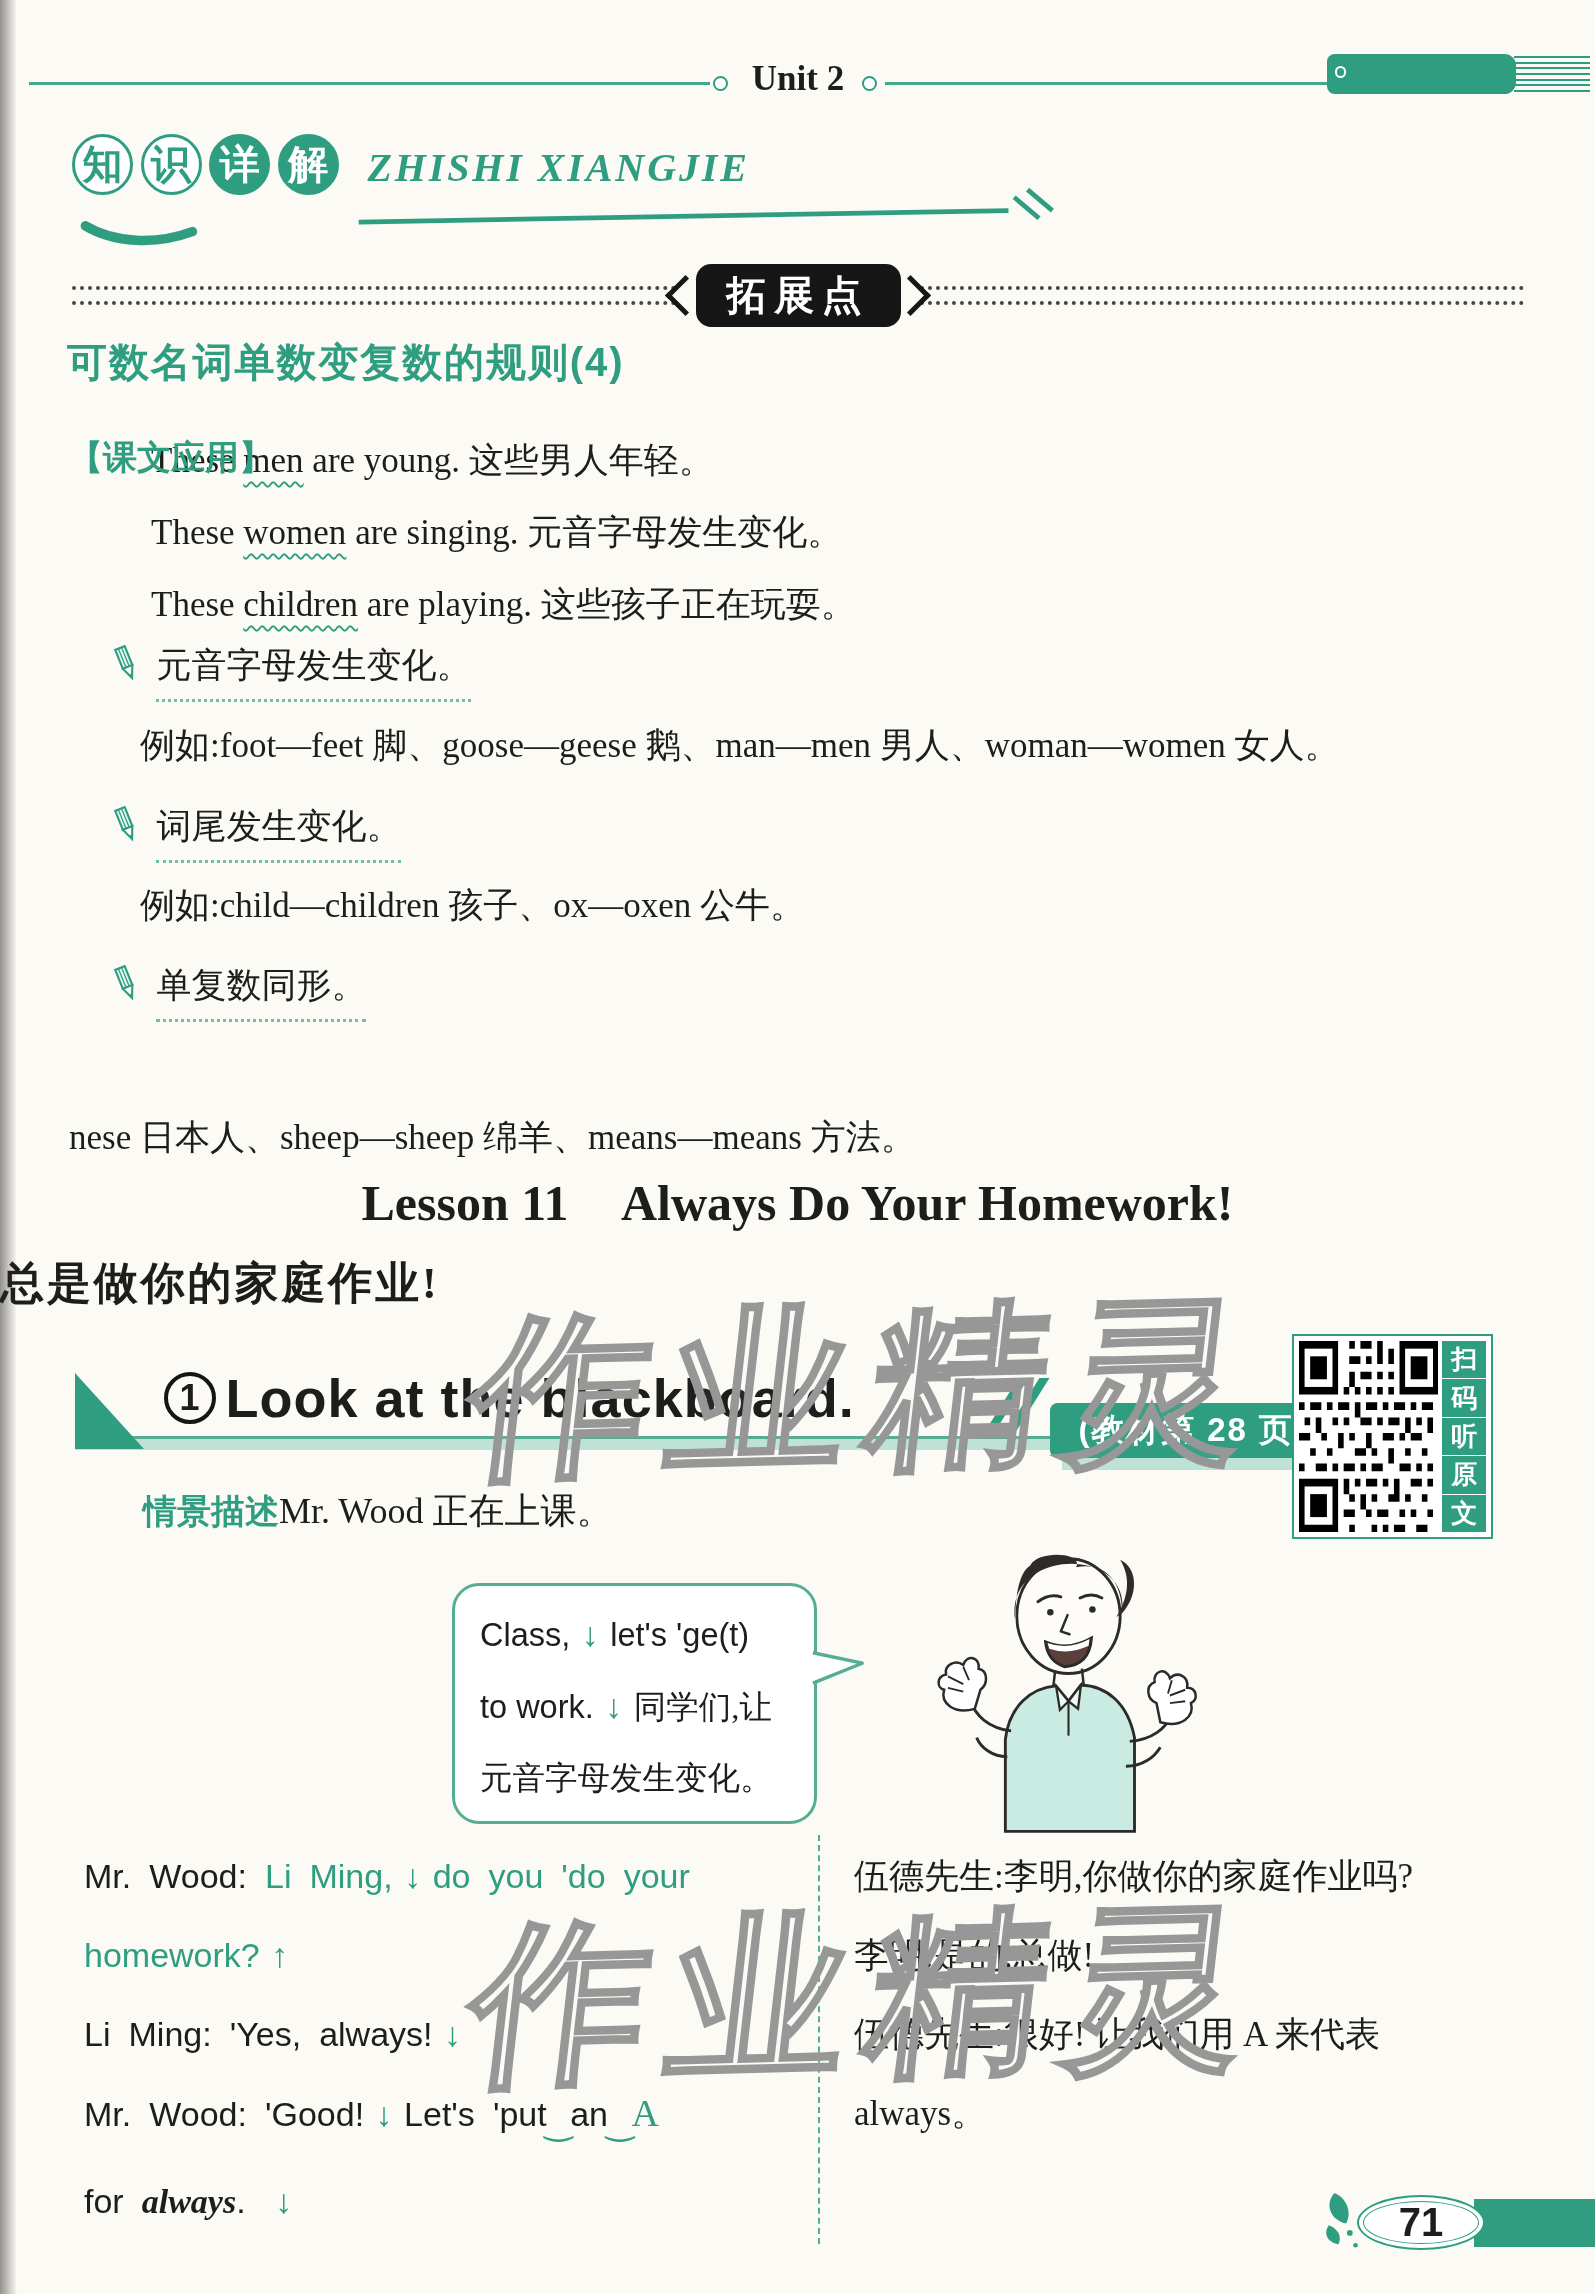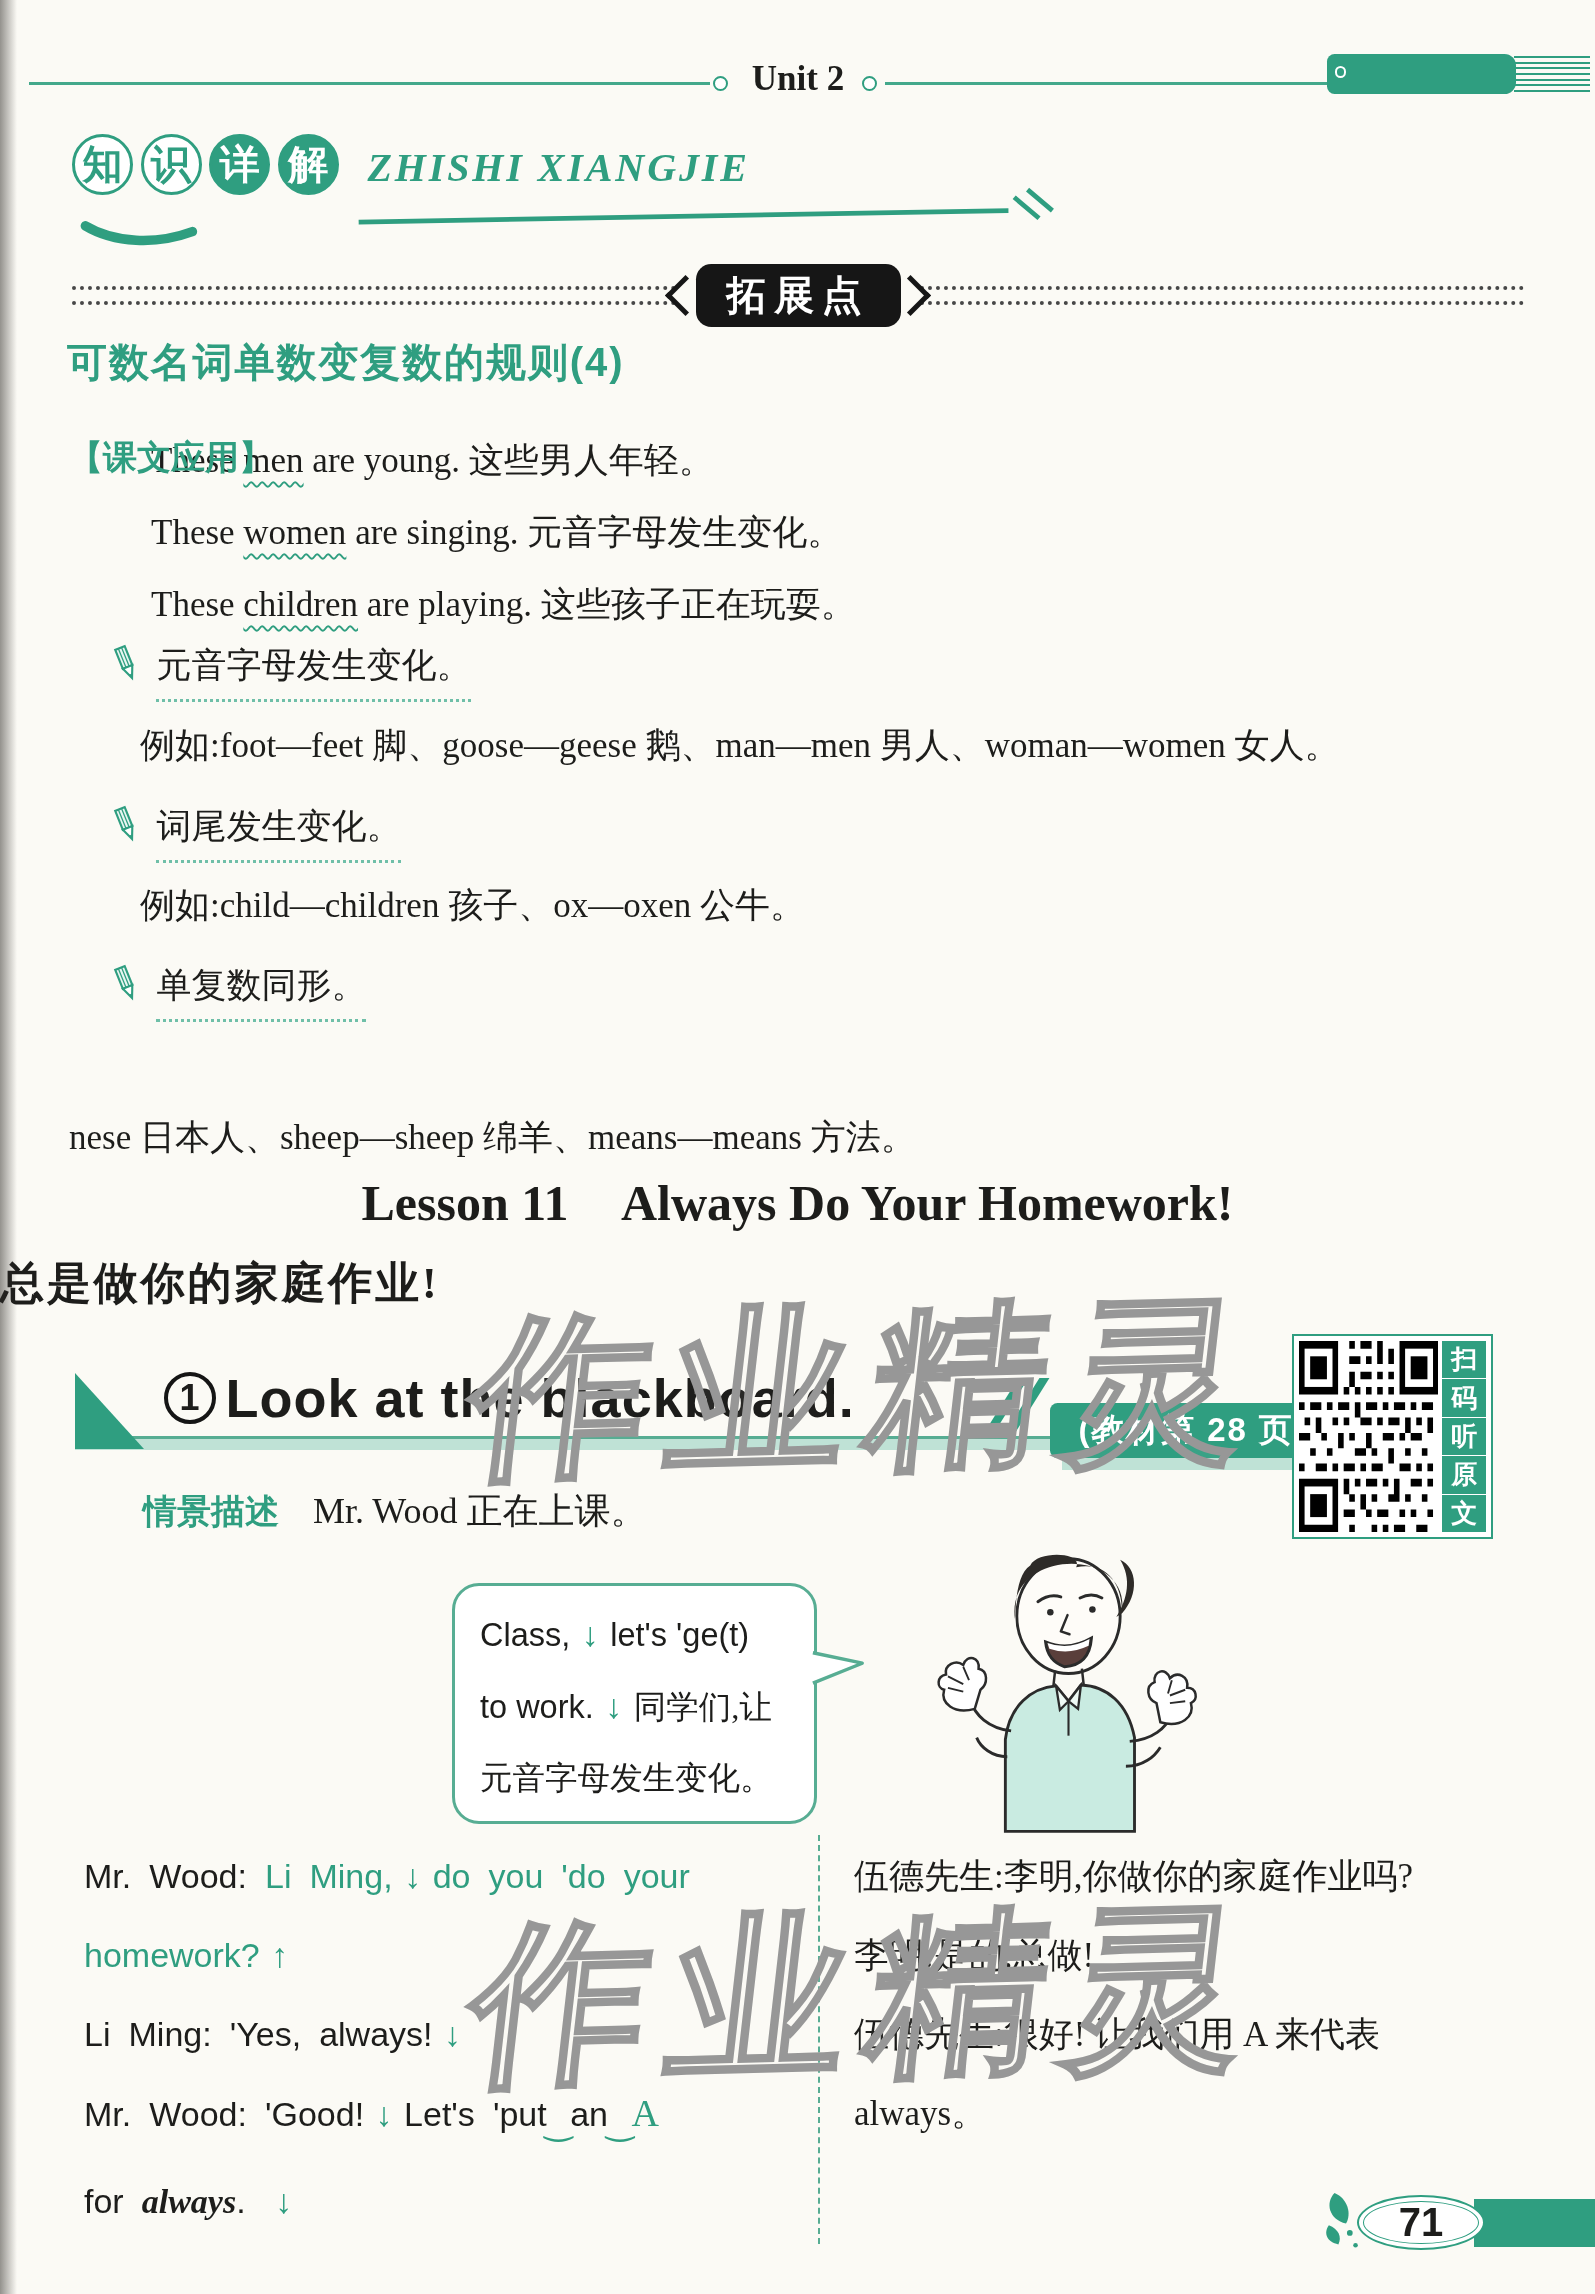--- a/index.html
+++ b/index.html
@@ -63,21 +63,21 @@
               display:flex;align-items:center;justify-content:center;border-radius:7.6px;}
   .ref-banner::after{content:"";position:absolute;left:11.5px;right:-7.6px;bottom:-12.4px;height:12.4px;background:var(--teal-l);}
 
   
   .qr-box{width:201px;height:205px;border:2.9px solid var(--teal);background:#fff;display:flex;padding:4.8px;gap:3.8px;}
   .qr-strip{width:44px;background:var(--teal);display:flex;flex-direction:column;}
   .qr-cell{flex:1;display:flex;align-items:center;justify-content:center;color:#fff;font-size:26px;font-weight:700;}
   .qr-cell + .qr-cell{border-top:1.9px solid #fff;}
 
   
-  .scene{display:flex;gap:34px;align-items:baseline;}
+  .scene{display:flex;align-items:baseline;}
   .scene-label{color:var(--teal);font-weight:700;font-size:34px;}
   .scene-text{font-size:36px;}
   .bubble{width:365px;height:241px;border:3.3px solid var(--teal-mid);border-radius:27px;background:#fff;
           padding:13.4px 25px;font-size:32.5px;z-index:2;}
   .bl{line-height:71px;white-space:nowrap;}
   .ar{color:var(--teal);margin:0 11.5px;font-size:34px;}
   .zh{font-family:"Liberation Serif","DejaVu Serif",serif;}
 
   
   .dcol{font-size:34px;}

